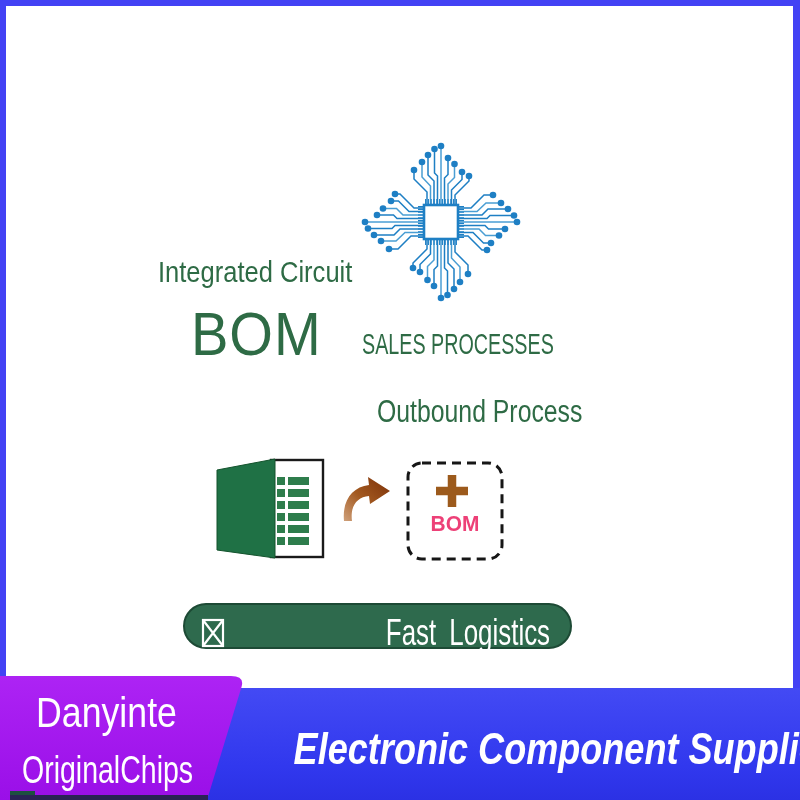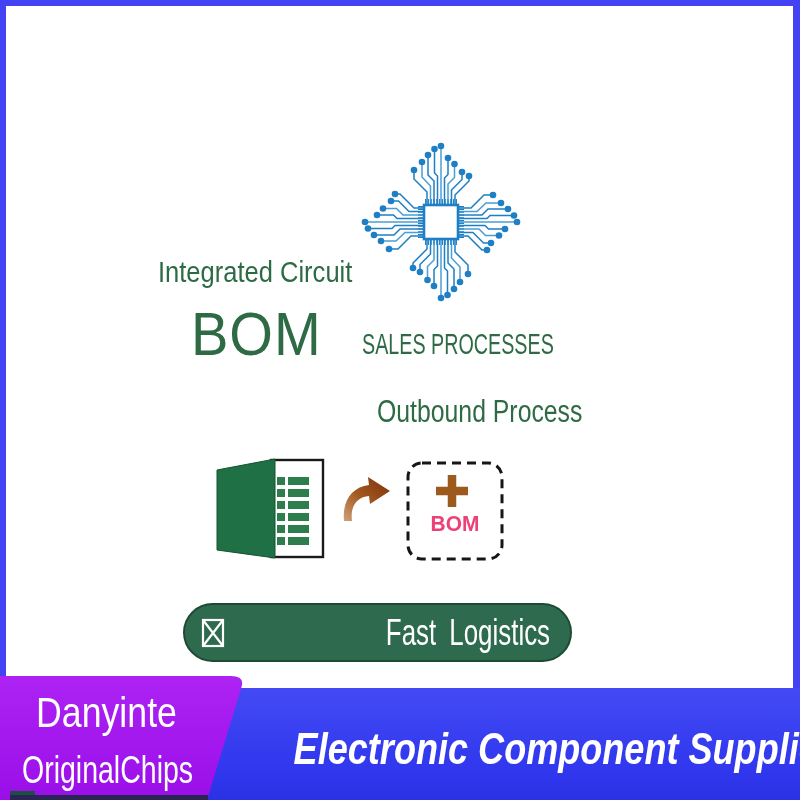--- a/index.html
+++ b/index.html
@@ -24,21 +24,21 @@
   .circuit{left:361px;top:142px;}
   .excel{left:213px;top:452px;}
   .arrow{left:338px;top:473px;}
 
   .bombox{left:406px;top:461px;width:98px;height:100px;}
   .bombox .plus{position:absolute;left:27px;top:11px;}
   .bom-label{position:absolute;left:0;top:50px;width:100%;text-align:center;
              font-size:22px;font-weight:700;color:#ed4077;transform:scaleX(.95);}
 
   
-  .btn{left:183px;top:603px;width:389px;height:59px;border-radius:30px;
+  .btn{left:183px;top:603px;width:389px;height:46px;border-radius:30px;
        background:#2e6a4d;border:2px solid #1d4a35;}
   .btn-icon{position:absolute;left:16px;top:13px;}
   .btn-label{position:absolute;right:20px;top:7px;font-size:36px;color:#fff;
              word-spacing:8px;transform:scaleX(.72);transform-origin:right top;white-space:nowrap;}
 
   
   .footer-blue{left:0;top:688px;width:800px;height:112px;
                background:linear-gradient(180deg,#434af4 0%,#3138ee 70%,#2b31e4 100%);}
   .tagline{left:245px;top:724px;width:540px;text-align:center;color:#fff;
            font:italic 700 44px "Liberation Sans",sans-serif;transform:scaleX(.82);}

